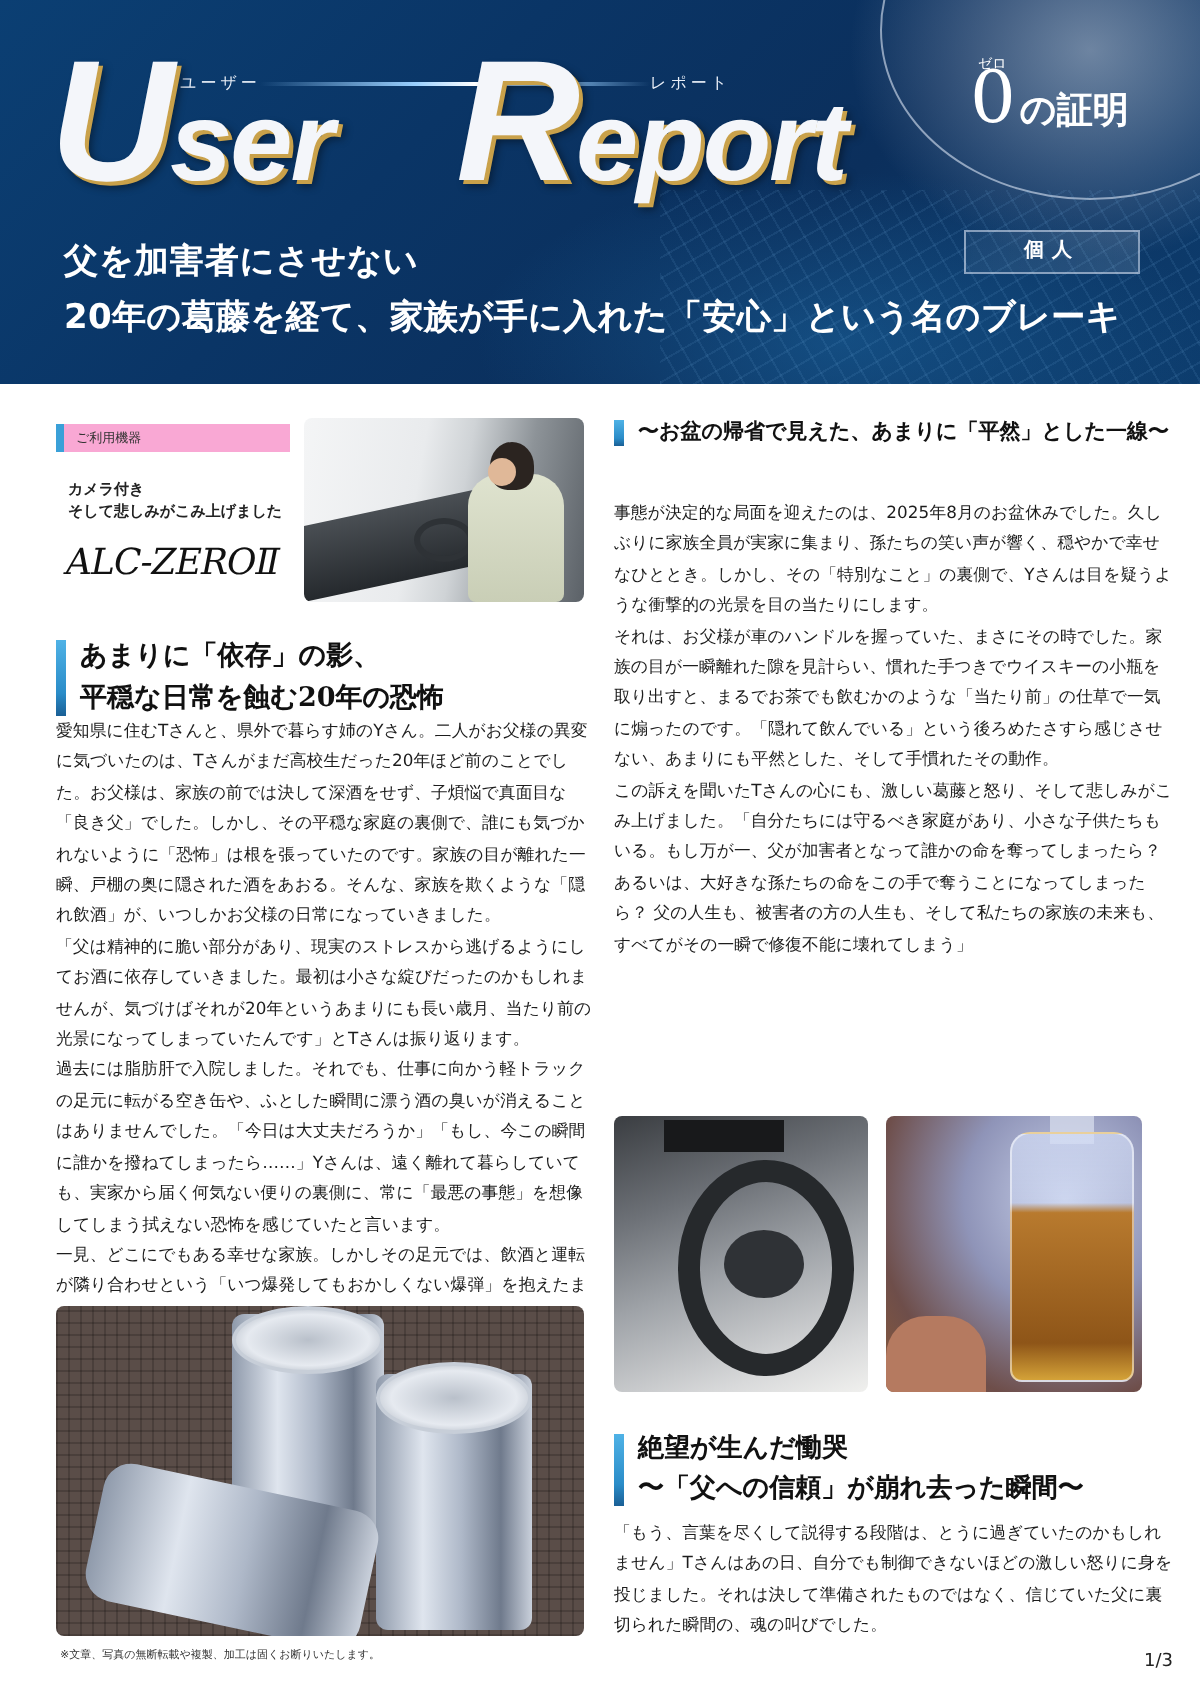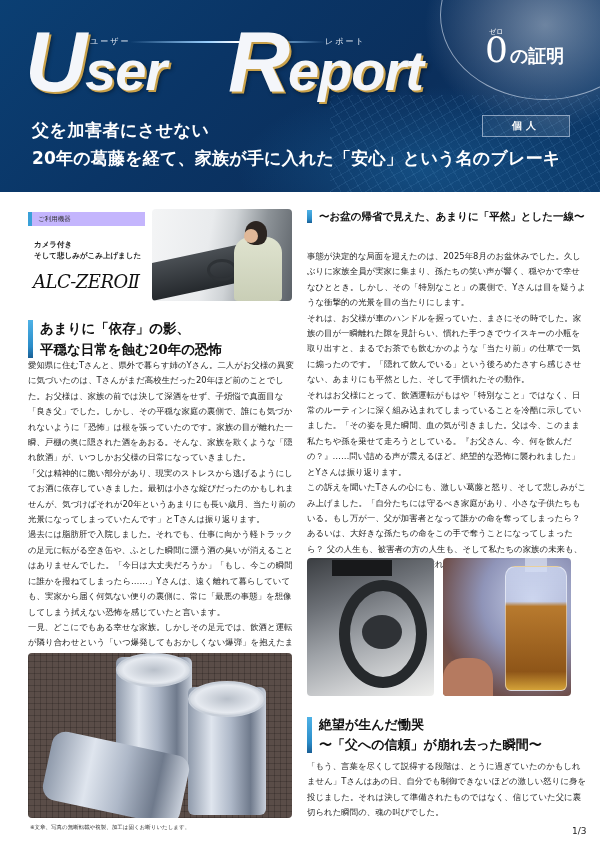--- a/index.html
+++ b/index.html
@@ -61,21 +61,21 @@
     position: absolute; left: 0; top: 2px; bottom: 2px; width: 5px;
     background: linear-gradient(180deg, #4fb2e6 0%, #2a8cc8 70%, #1a5f95 100%);
   }
   .sec-head .t1, .sec-head .t2 {
     font-family: "DejaVu Serif", "Liberation Serif", serif; font-weight: bold; color: #111; white-space: nowrap;
   }
 
   
   .device-label {
     position: absolute; left: 28px; top: 212px; width: 117px; height: 14px;
-    background: #c4b5fd; font-size: 6.5px; color: #333; line-height: 14px; padding-left: 10px;
+    background: #f9a8d4; font-size: 6.5px; color: #333; line-height: 14px; padding-left: 10px;
   }
   .device-label::before { content: ""; position: absolute; left: 0; top: 0; width: 4px; height: 14px; background: #3aa0d8; }
   .device-name { position: absolute; left: 34px; top: 239px; font-size: 7.5px; line-height: 11px; font-weight: bold; color: #222; }
   .alc-logo {
     position: absolute; left: 33px; top: 271px; font-family: "DejaVu Serif", "Liberation Serif", serif;
     font-size: 18px; font-style: italic; color: #111; letter-spacing: -0.5px; white-space: nowrap;
   }
   .photo-truck {
     position: absolute; left: 152px; top: 209px; width: 140px; height: 92px; border-radius: 4px; overflow: hidden;
     background: linear-gradient(100deg, #f4f5f6 0%, #e9ebed 40%, #cfd3d6 55%, #8d9398 75%, #5b6167 100%);
@@ -193,21 +193,20 @@
 <div class="caption">※文章、写真の無断転載や複製、加工は固くお断りいたします。</div>
 
 <div class="sec-head sec-r1">
   <div class="bar"></div>
   <div class="t2">〜お盆の帰省で見えた、あまりに「平然」とした一線〜</div>
 </div>
 
 <div class="right-body1 body-text">
   <p>事態が決定的な局面を迎えたのは、2025年8月のお盆休みでした。久しぶりに家族全員が実家に集まり、孫たちの笑い声が響く、穏やかで幸せなひととき。しかし、その「特別なこと」の裏側で、Yさんは目を疑うような衝撃的の光景を目の当たりにします。</p>
   <p>それは、お父様が車のハンドルを握っていた、まさにその時でした。家族の目が一瞬離れた隙を見計らい、慣れた手つきでウイスキーの小瓶を取り出すと、まるでお茶でも飲むかのような「当たり前」の仕草で一気に煽ったのです。「隠れて飲んでいる」という後ろめたさすら感じさせない、あまりにも平然とした、そして手慣れたその動作。</p>
-  <p>それはお父様にとって、飲酒運転がもはや「特別なこと」ではなく、日常のルーティンに深く組み込まれてしまっていることを冷酷に示していました。「その姿を見た瞬間、血の気が引きました。父は今、このまま私たちや孫を乗せて走ろうとしている。『お父さん、今、何を飲んだの？』……問い詰める声が震えるほど、絶望的な恐怖に襲われました」とYさんは振り返ります。</p>
   <p>この訴えを聞いたTさんの心にも、激しい葛藤と怒り、そして悲しみがこみ上げました。「自分たちには守るべき家庭があり、小さな子供たちもいる。もし万が一、父が加害者となって誰かの命を奪ってしまったら？ あるいは、大好きな孫たちの命をこの手で奪うことになってしまったら？ 父の人生も、被害者の方の人生も、そして私たちの家族の未来も、すべてがその一瞬で修復不能に壊れてしまう」</p>
 </div>
 
 <div class="photo-wheel">
   <div class="screen"></div>
   <div class="ring"></div>
   <div class="hub"></div>
 </div>
 
 <div class="photo-bottle">

